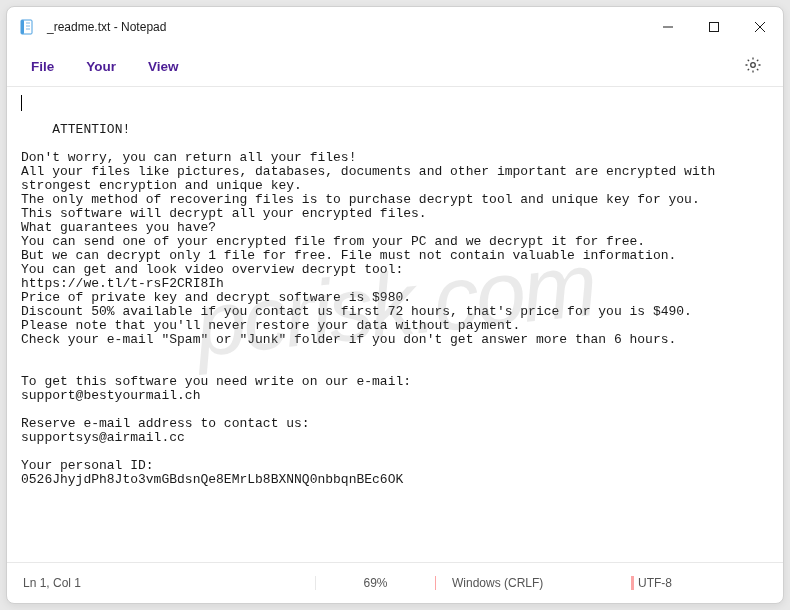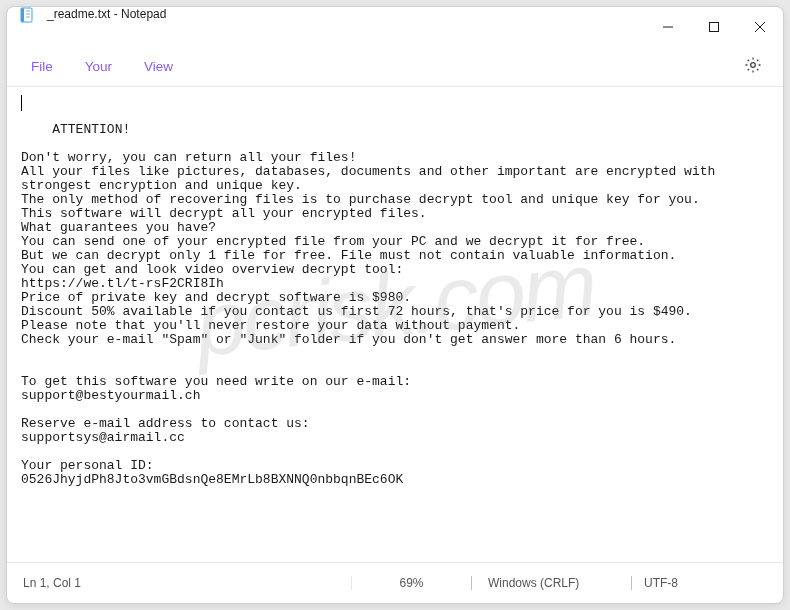--- a/index.html
+++ b/index.html
@@ -20,21 +20,21 @@
       background: #ffffff;
       border: 1px solid #d0d0d0;
       border-radius: 8px;
       display: flex;
       flex-direction: column;
       box-shadow: 0 2px 8px rgba(0,0,0,0.08);
       overflow: hidden;
     }
     .titlebar {
       display: flex;
-      align-items: flex-start;
+      align-items: center;
       height: 40px;
       padding-left: 12px;
     }
     .app-icon {
       width: 16px;
       height: 16px;
       margin-right: 12px;
       display: flex;
       align-items: center;
       justify-content: center;
@@ -59,22 +59,23 @@
     .menubar {
       display: flex;
       align-items: center;
       height: 40px;
       padding: 0 8px;
       border-bottom: 1px solid #e8e8e8;
     }
     .menu-item {
       padding: 6px 16px;
       font-size: 13.5px;
-      color: #8b5cf6;
+      color: #4c1d95;
       border-radius: 4px;
+      font-weight: bold;
     }
     .menubar-spacer { flex: 1; }
     .settings-btn {
       width: 32px;
       height: 32px;
       display: flex;
       align-items: center;
       justify-content: center;
       margin-right: 6px;
     }
@@ -106,21 +107,21 @@
       font-size: 12px;
       color: #555;
       padding: 0 12px;
     }
     .status-seg {
       padding: 0 8px;
     }
     .status-seg.pos { flex: 0 0 auto; margin-right: auto; padding-left: 4px; }
     .status-seg.zoom { width: 120px; text-align: center; border-left: 1px solid #e8e8e8; }
     .status-seg.le { width: 160px; border-left: 1px solid #fca5a5; padding-left: 16px; }
-    .status-seg.enc { width: 140px; border-left: 1px solid #fca5a5; padding-left: 12px; }
+    .status-seg.enc { width: 140px; border-left: 3px solid #fca5a5; padding-left: 4px; margin-left: 36px; }
     .watermark {
       position: absolute;
       top: 50%;
       left: 50%;
       transform: translate(-50%, -50%) rotate(-6deg);
       font-size: 90px;
       font-weight: 300;
       font-style: italic;
       color: rgba(140,140,140,0.18);
       font-family: "Segoe UI", Arial, sans-serif;

